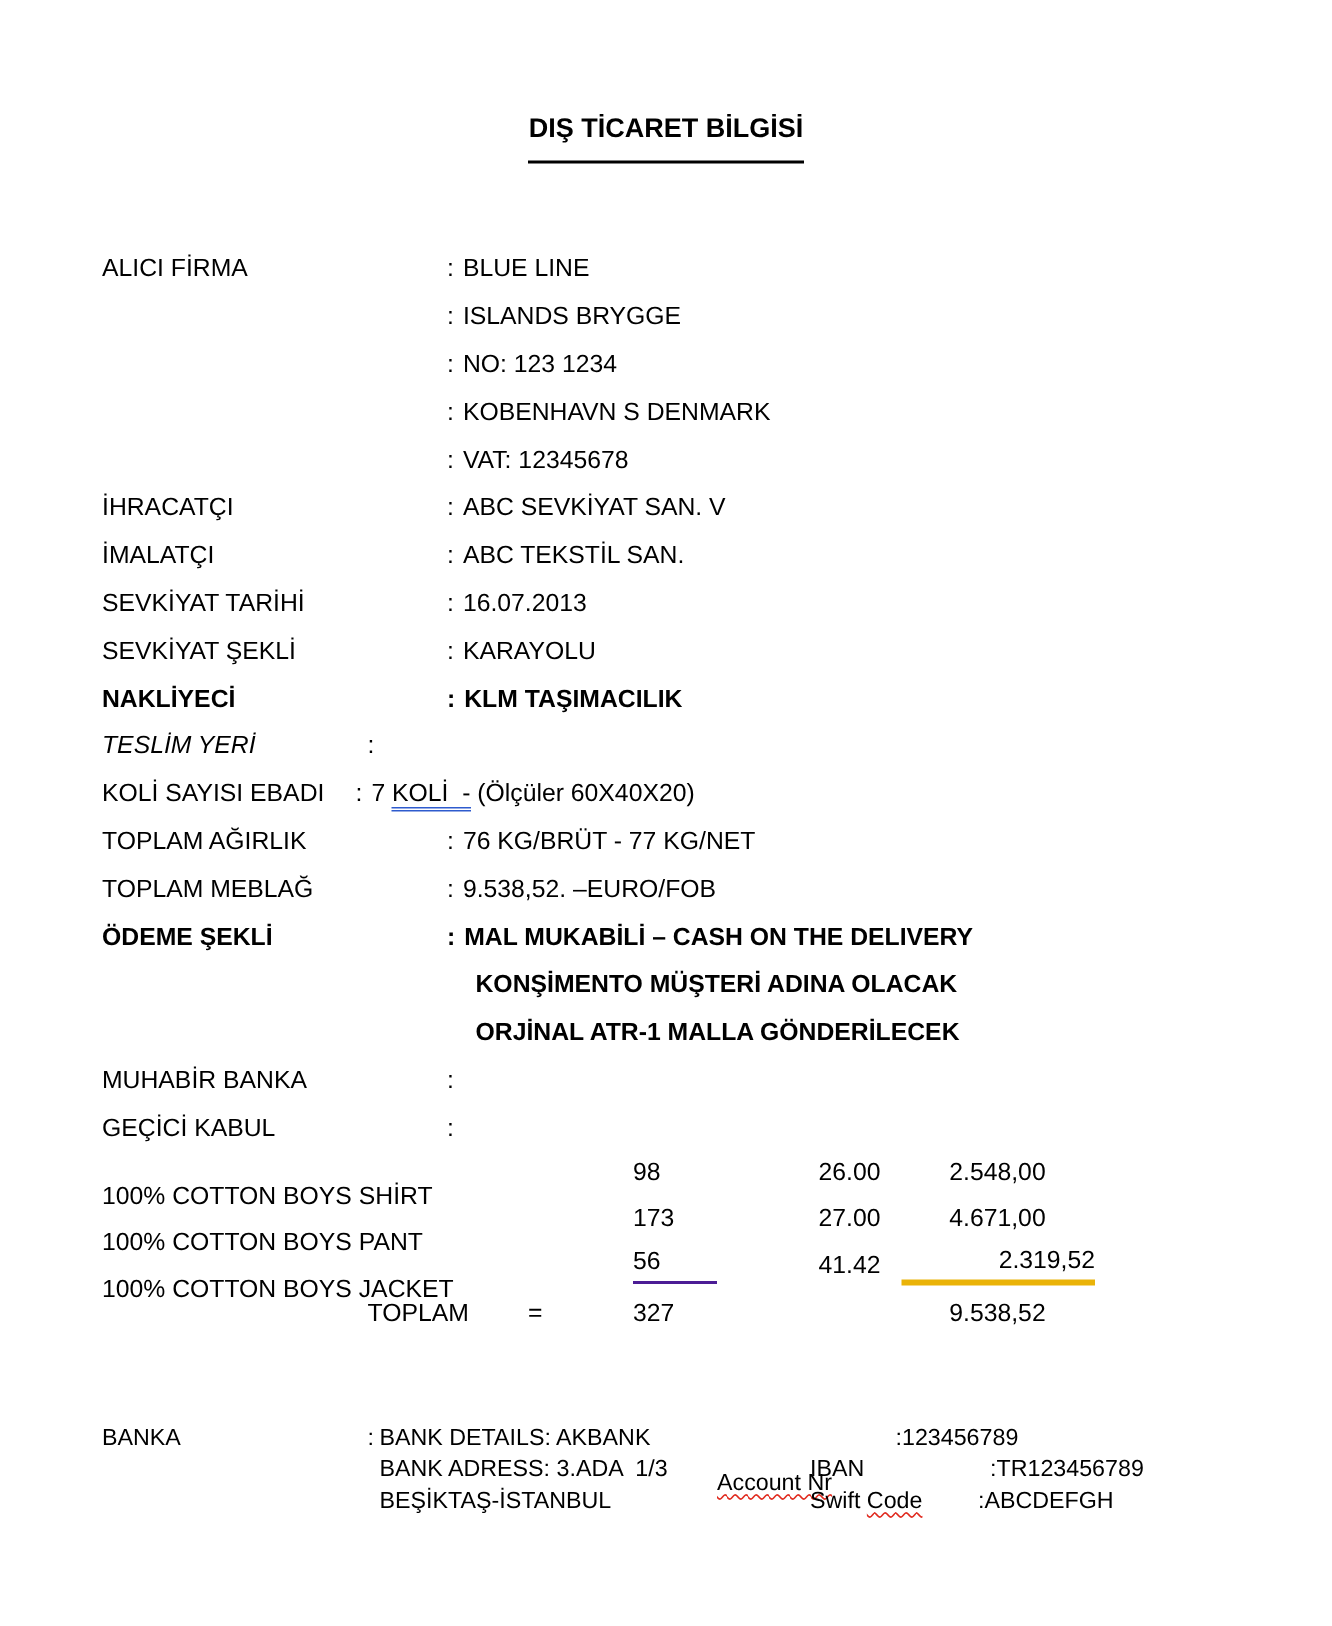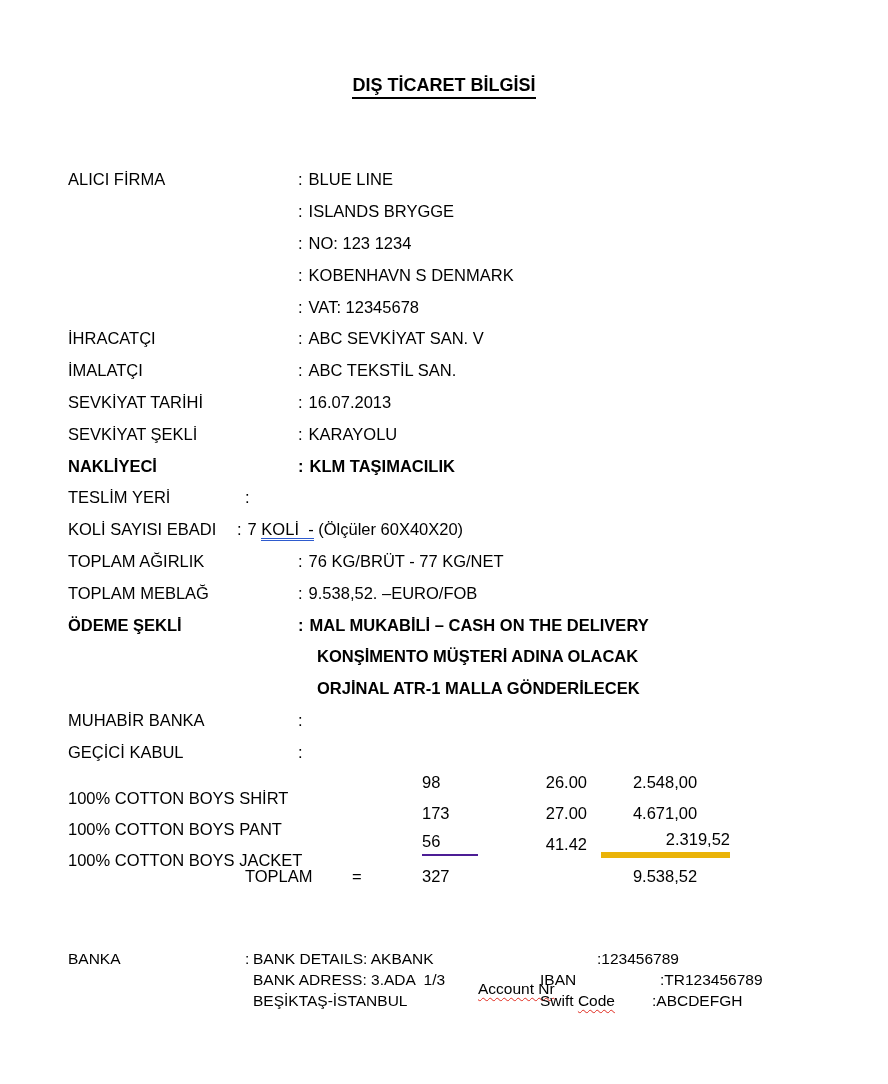--- a/index.html
+++ b/index.html
@@ -12,29 +12,29 @@
     font-size:16.5px;
     overflow:hidden;
   }
 
   
   .title-wrap { position:absolute; top:75px; left:0; width:100%; text-align:center; }
   .doc-title {
     display:inline-block;
     font-weight:bold; font-size:18px;
     border-bottom:2px solid #000;
-    padding-bottom:1px;
+    padding-bottom:11px;
     white-space:pre;
   }
 
   
   .fields { position:absolute; top:164px; left:68px; width:780px; }
   .frow { height:31.8px; display:flex; align-items:center; white-space:pre; }
   .frow .lbl { display:inline-block; width:230px; flex:0 0 230px; }
-  .frow.narrow .lbl { width:177px; flex:0 0 177px; }
+  .frow.narrow .lbl { width:177px; flex:0 0 177px;font-style:italic; }
   .frow.koli-row .lbl { width:169px; flex:0 0 169px; }
   .frow .val { padding-left:6px; }
   .frow.cont { padding-left:249px; }
   .bold-row { font-weight:bold; }
   .koli-ul { border-bottom:3px double #2e5bce; }
 
   
   .goods { position:absolute; top:766px; left:0; width:888px; }
   .trow { position:relative; height:31.4px; }
   .cell { position:absolute; top:50%; transform:translateY(-50%); white-space:pre; }
@@ -42,21 +42,21 @@
   .c-qty  { left:422px; }
   .c-price{ left:470px; width:117px; text-align:right; }
   .c-amt  { left:600px; width:130px; text-align:center; }
   .hdr { font-weight:bold; }
   .h-desc { left:68px; }
   .h-qty  { left:361px; }
   .h-price{ left:481px; }
   .h-amt  { left:598px; }
   .h-ul { border-bottom:2px solid #000; padding-bottom:2px; }
   .sum-qty { left:422px; width:56px; border-bottom:2px solid #4c1d95; padding-bottom:3px; }
-  .sum-amt { left:601px; width:129px; text-align:right; border-bottom:6px solid #eab308; padding-bottom:3px; }
+  .sum-amt { left:601px; width:129px; text-align:right; border-bottom:4px solid #eab308; padding-bottom:3px; }
   .t-label { left:245px; }
   .t-eq { left:352px; }
 
   
   .bank { position:absolute; top:948px; left:0; width:888px; font-size:15.5px;text-align:center; }
   .bline { position:relative; height:21px; }
   .bcell { position:absolute; top:50%; transform:translateY(-50%); white-space:pre; }
   .b-label { left:68px; }
   .b-colon { left:245px; }
   .b-main  { left:253px; }

